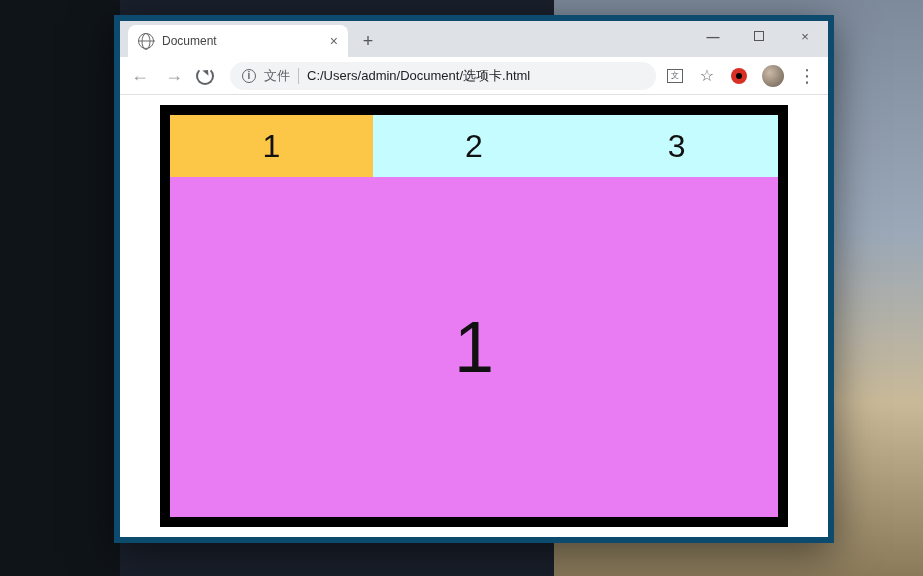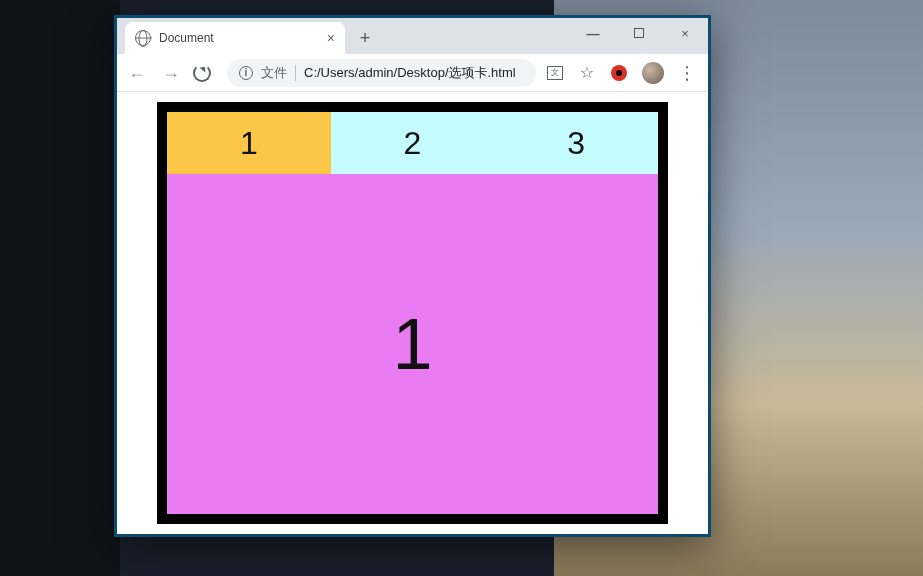--- a/index.html
+++ b/index.html
@@ -31,24 +31,24 @@
     left: 0; top: 0; bottom: 0;
     width: 120px;
     background: #0f1419;
   }
 
   
   .browser {
     position: absolute;
     left: 114px;
     top: 15px;
-    width: 597px;
+    width: 720px;
     background: #ffffff;
     box-shadow: 0 10px 40px rgba(0,0,0,0.5);
-    border: 3px solid #0c4a6e;
+    border: 6px solid #0c4a6e;
   }
 
   
   .tabstrip {
     height: 36px;
     background: #dee1e6;
     display: flex;
     align-items: flex-end;
     padding-left: 8px;
     position: relative;
@@ -279,21 +279,21 @@
     <div class="nav-btn">←</div>
     <div class="nav-btn">→</div>
     <div class="nav-btn enabled">
         <div class="reload"></div>
       </div>
 
     <div class="omnibox">
       <span class="info">i</span>
       <span>文件</span>
       <span class="sep"></span>
-      <span class="url">C:/Users/admin/Desktop/选项卡.html</span>
+      <span class="url">C:/Users/admin/Document/选项卡.html</span>
     </div>
 
     <div class="right-icons">
       <div class="icon-box">
           <div class="translate-icon">文</div>
         </div>
       <div class="icon-box">☆</div>
       <div class="icon-box">
           <div class="ext-dot"></div>
         </div>

